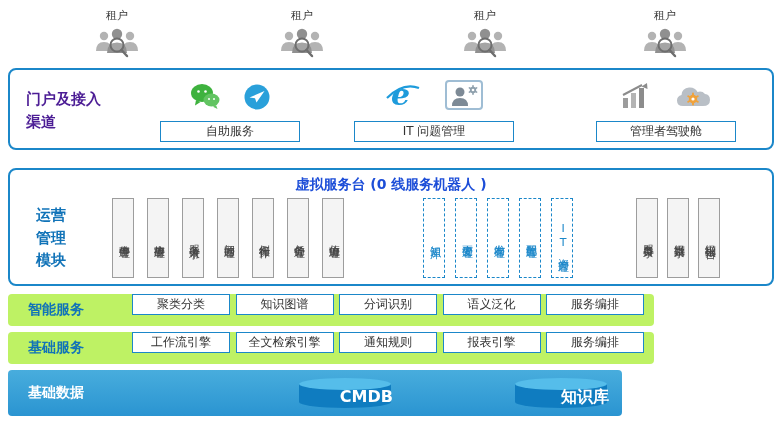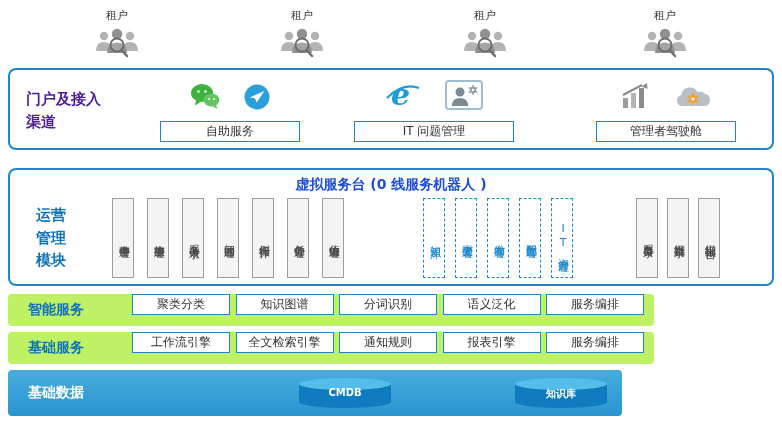--- a/index.html
+++ b/index.html
@@ -35,21 +35,21 @@
   .band { position:absolute; left:8px; width:646px; height:32px; background:#bef264; border-radius:4px;padding-left:25px; }
   .band-label { position:absolute; left:20px; top:50%; transform:translateY(-50%); font-size:14px; font-weight:bold; color:#1173b8; }
   .band-items { position:absolute; left:124px; right:10px; top:0; height:100%; display:flex; justify-content:space-between; }
   .band-items .pill { min-width:98px; padding:0 12px; }
 
   .data-band { position:absolute; left:8px; top:370px; width:614px; height:46px; border-radius:4px;
                background:linear-gradient(180deg,#48addd,#2a94d1); }
   .data-band .band-label { color:#fff; }
   .cylinder { position:absolute; top:7px; width:96px; height:32px; }
   .cylinder svg { position:absolute; left:0; top:0; }
-  .cylinder span { position:absolute; left:0; top:10px; width:100%; text-align:center; color:#fff; font-weight:bold; font-size:10px; }
+  .cylinder span { position:absolute; left:0; top:10px; width:100%; text-align:right; color:#fff; font-weight:bold; font-size:16px; }
 </style>
 </head>
 <body>
 
 <div class="canvas">
 
   <div class="tenant" style="left:81px">
     <div class="tenant-label">租户</div>
     <span><svg width="48" height="32" viewBox="0 0 48 32">
           <g fill="#b3b3b3">

